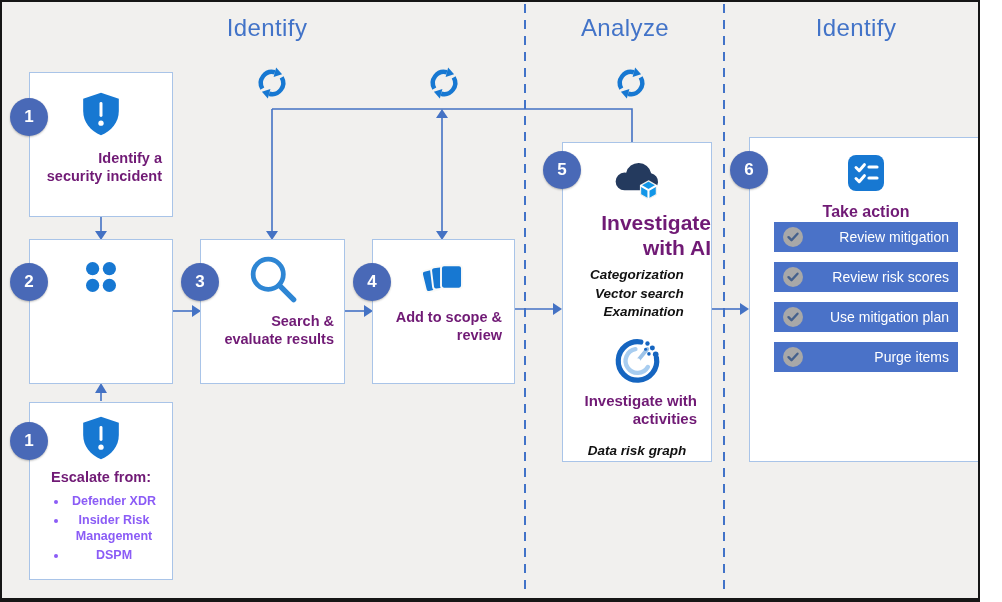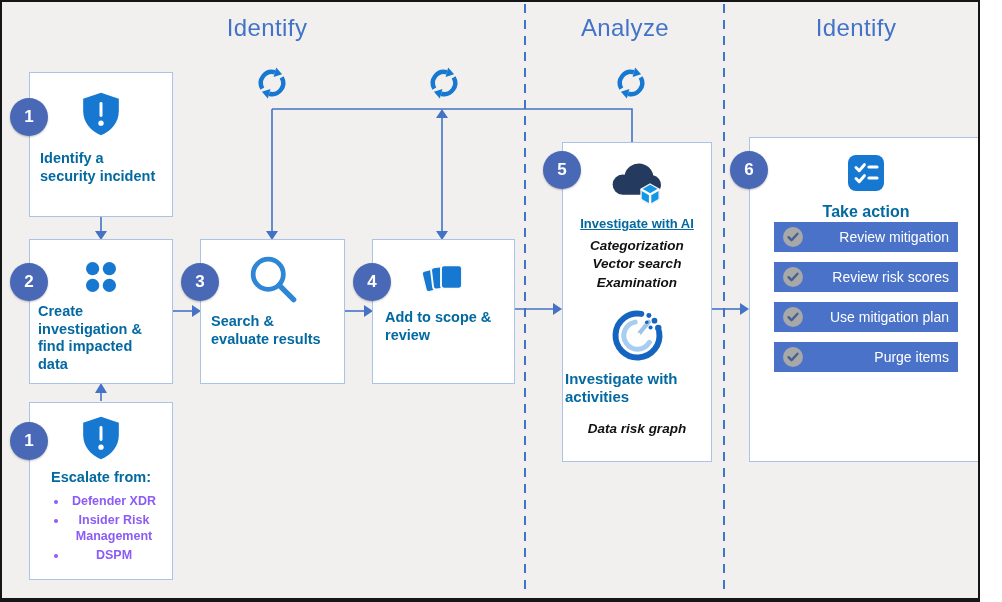--- a/index.html
+++ b/index.html
@@ -15,27 +15,27 @@
   .h-mitigate{left:726px;width:256px;}
   .dash{position:absolute;top:2px;bottom:2px;width:2px;
     background:repeating-linear-gradient(to bottom,#4273c8 0 9px,transparent 9px 16px);}
   .d1{left:522px;} .d2{left:721px;}
   .connectors{position:absolute;left:0;top:0;pointer-events:none;}
   .box{position:absolute;background:#fff;border:1.5px solid #a9c4e8;box-sizing:border-box;
     display:flex;flex-direction:column;align-items:center;}
   .badge{position:absolute;width:38px;height:38px;border-radius:50%;background:#4969b7;
     color:#fff;font-weight:bold;font-size:17px;display:flex;align-items:center;
     justify-content:center;left:-20px;box-shadow:0 1px 2px rgba(0,0,0,.25);}
-  .box-title{font-weight:bold;font-size:14.5px;color:#0369a1;text-align:left;line-height:1.22;}
+  .box-title{font-weight:bold;font-size:14.5px;color:#701a75;text-align:right;line-height:1.22;}
   .sync{position:absolute;width:34px;height:34px;}
   .bullets{margin:6px 0 0 0;padding:0 0 0 26px;width:118px;box-sizing:border-box;}
   .bullets li{font-weight:bold;font-size:12.5px;color:#8b5cf6;line-height:1.3;
     margin-bottom:3px;text-align:center;}
   .detail-italic{font-style:italic;font-weight:bold;font-size:13.5px;color:#111;
-    text-align:center;line-height:1.38;}
+    text-align:right;line-height:1.38;}
   .actions{display:flex;flex-direction:column;gap:10px;}
   .action-btn{width:184px;height:30px;background:#4a72c8;display:flex;align-items:center;
     padding:0 9px 0 8px;box-sizing:border-box;border:none;cursor:pointer;}
   .action-btn .lbl{flex:1;text-align:right;color:#fff;font-size:14px;
     font-family:"Liberation Sans",sans-serif;}
 </style>
 </head>
 <body>
 
 <div class="canvas">
@@ -120,21 +120,20 @@
   </div>
 
   <div class="box" style="left:27px;top:237px;width:144px;height:145px;">
     <div class="badge" style="top:23px;">2</div>
     <svg viewBox="0 0 32 32" width="40" height="40" style="margin-top:17px;">
       <circle cx="9.3" cy="9.3" r="5.3" fill="#1778d2"></circle>
       <circle cx="22.7" cy="9.3" r="5.3" fill="#1778d2"></circle>
       <circle cx="9.3" cy="22.7" r="5.3" fill="#1778d2"></circle>
       <circle cx="22.7" cy="22.7" r="5.3" fill="#1778d2"></circle>
     </svg>
-    <div class="box-title" style="margin-top:6px;padding:0 8px;">Create investigation &amp; find impacted data</div>
   </div>
 
   <div class="box" style="left:27px;top:400px;width:144px;height:178px;">
     <div class="badge" style="top:19px;">1</div>
     <svg viewBox="0 0 36 40" width="42" height="46" style="margin-top:12px;">
       <path d="M18 1.5 L33.5 6.8 V17.2 C33.5 27.5 27 34.8 18 38.5 C9 34.8 2.5 27.5 2.5 17.2 V6.8 Z" fill="#1778d2"></path>
       <rect x="16.7" y="9.5" width="2.6" height="13" rx="1.3" fill="#fff"></rect>
       <circle cx="18" cy="28" r="2.3" fill="#fff"></circle>
     </svg>
     <div class="box-title" style="margin-top:8px;">Escalate from:</div>
@@ -166,38 +165,38 @@
     <div class="box-title" style="margin-top:9px;padding:0 12px;">Add to scope &amp; review</div>
   </div>
 
   <div class="box" style="left:560px;top:140px;width:150px;height:320px;">
     <div class="badge" style="top:8px;">5</div>
     <svg viewBox="0 0 50 42" width="60" height="50" style="margin-top:16px;">
       <path d="M13 30 a8.5 8.5 0 0 1 0 -17 q0.8 0 1.6 0.15 A12.3 12.3 0 0 1 38.6 13.6 A8.3 8.3 0 0 1 37.5 30 Z" fill="#243a5e"></path>
       <polygon points="36,21 43.6,25.4 43.6,34 36,38.4 28.4,34 28.4,25.4" fill="#1296e8" stroke="#f1f0ee" stroke-width="1.2"></polygon>
       <path d="M29 25.8 L36 29.9 L43 25.8 M36 29.9 V37.8" stroke="#fff" stroke-width="2" fill="none" stroke-linejoin="round" stroke-linecap="round"></path>
     </svg>
-    <div class="box-title" style="margin-top:7px;font-size:13px;text-decoration:underline;">Investigate with AI</div>
+    <div class="box-title" style="margin-top:7px;font-size:21px;">Investigate with AI</div>
     <div class="detail-italic" style="margin-top:5px;">
       <div>Categorization</div>
       <div>Vector search</div>
       <div>Examination</div>
     </div>
     <svg viewBox="0 0 48 48" width="57" height="57" style="margin-top:14px;">
       <path d="M27.2 5.8 A18.5 18.5 0 1 0 42.2 20.8" fill="none" stroke="#1565c0" stroke-width="5" stroke-linecap="round"></path>
       <path d="M22 12.7 A11.5 11.5 0 1 0 34 29.75" fill="none" stroke="#a8cdf0" stroke-width="4.2" stroke-linecap="round"></path>
       <line x1="24" y1="24" x2="33.5" y2="12.5" stroke="#9dc3e8" stroke-width="3.6" stroke-linecap="round"></line>
       <circle cx="24" cy="24" r="2.6" fill="#fff"></circle>
       <circle cx="41.5" cy="17.6" r="2.7" fill="#1565c0"></circle>
       <circle cx="38.3" cy="11.5" r="2.4" fill="#1565c0"></circle>
       <circle cx="33.6" cy="7.2" r="2.1" fill="#1565c0"></circle>
       <circle cx="35" cy="17.2" r="1.7" fill="#1565c0"></circle>
       <circle cx="31.8" cy="12.8" r="1.5" fill="#1565c0"></circle>
     </svg>
-    <div class="box-title" style="margin-top:6px;font-size:15px;padding:0 2px;">Investigate with activities</div>
+    <div class="box-title" style="margin-top:6px;font-size:15px;padding:0 14px;">Investigate with activities</div>
     <div class="detail-italic" style="margin-top:14px;">Data risk graph</div>
   </div>
 
   <div class="box" style="left:747px;top:135px;width:234px;height:325px;">
     <div class="badge" style="top:13px;">6</div>
     <svg viewBox="0 0 40 40" width="40" height="40" style="margin-top:15px;">
       <rect x="2" y="2" width="36" height="36" rx="8" fill="#1778d2"></rect>
       <path d="M10 14.5 l3.2 3.2 5.2 -6" stroke="#fff" stroke-width="3" fill="none" stroke-linecap="round" stroke-linejoin="round"></path>
       <line x1="23" y1="14" x2="31" y2="14" stroke="#fff" stroke-width="3.2" stroke-linecap="round"></line>
       <path d="M10 25.5 l3.2 3.2 5.2 -6" stroke="#fff" stroke-width="3" fill="none" stroke-linecap="round" stroke-linejoin="round"></path>

